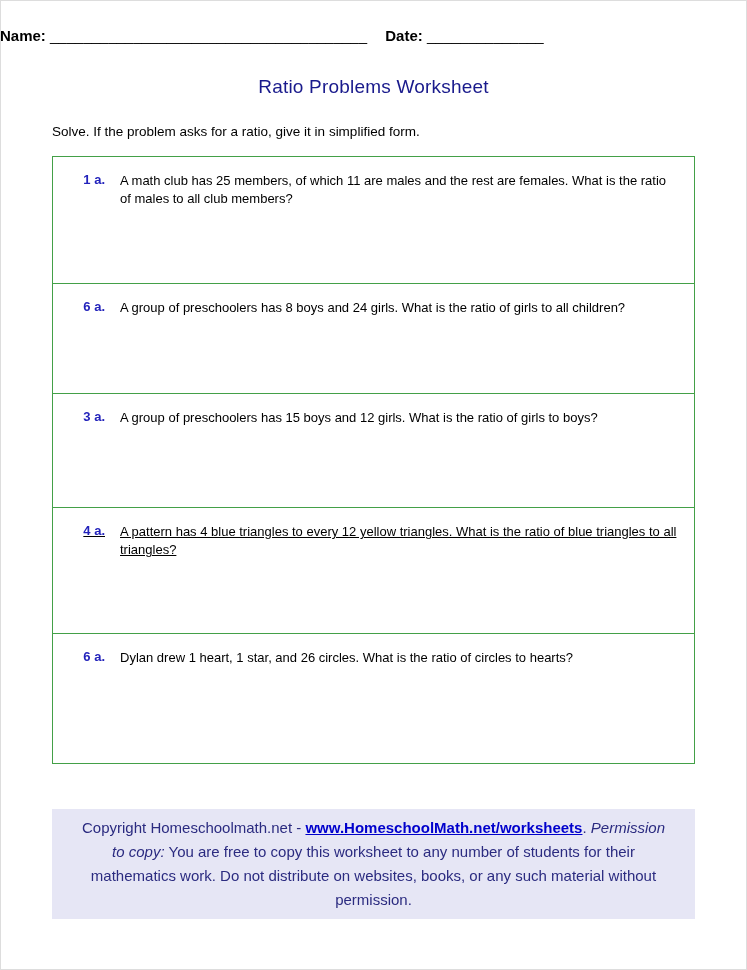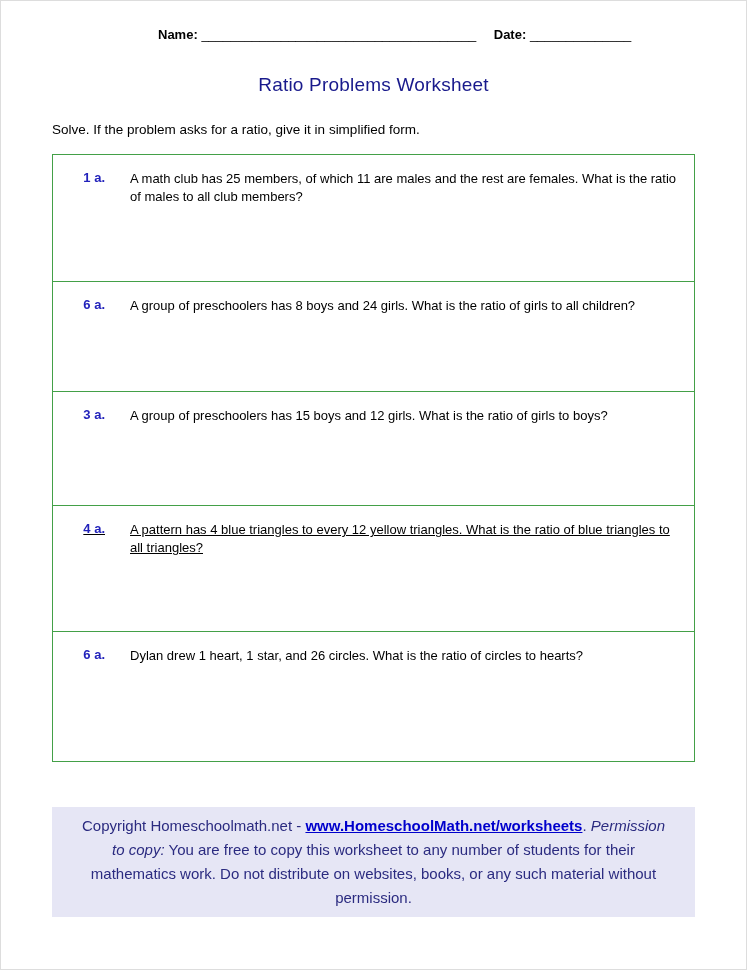--- a/index.html
+++ b/index.html
@@ -14,22 +14,21 @@
     height: 970px;
     margin: 0;
     background: #ffffff;
     box-shadow: inset 0 0 0 1px #dddddd;
     box-sizing: border-box;
     overflow: hidden;
   }
   
   .header-row {
     padding-top: 27px;
-    padding-left: 158px;
-    font-size: 13px;
+    font-size: 15px;
     color: #000;
     white-space: nowrap;
   }
   .header-row .lbl { font-weight: 700; }
   .header-row .fill-line { letter-spacing: 0px; }
   .header-row .date-group { margin-left: 14px; }
 
   
   .title {
     margin: 32px 0 0 0;
@@ -63,21 +62,21 @@
   .problem-row:last-child { border-bottom: none; }
   .problem-row:nth-child(1) { height: 127px; }
   .problem-row:nth-child(2) { height: 110px; }
   .problem-row:nth-child(3) { height: 114px; }
   .problem-row:nth-child(4) { height: 126px; text-decoration: underline; }
   .problem-row:nth-child(5) { height: 129px; }
   .problem-row:nth-child(6) { height: 104px; }
   .problem-num {
     flex: 0 0 36px;
     padding: 15px 0 0 16px;
-    margin-right: 25px;
+    margin-right: 15px;
     text-align: right;
     font-size: 13px;
     font-weight: 700;
     color: var(--number_color, #2222bb);
     white-space: nowrap;
   }
   .problem-text {
     flex: 1 1 auto;
     padding: 15px 14px 0 0;
     font-size: 13px;

